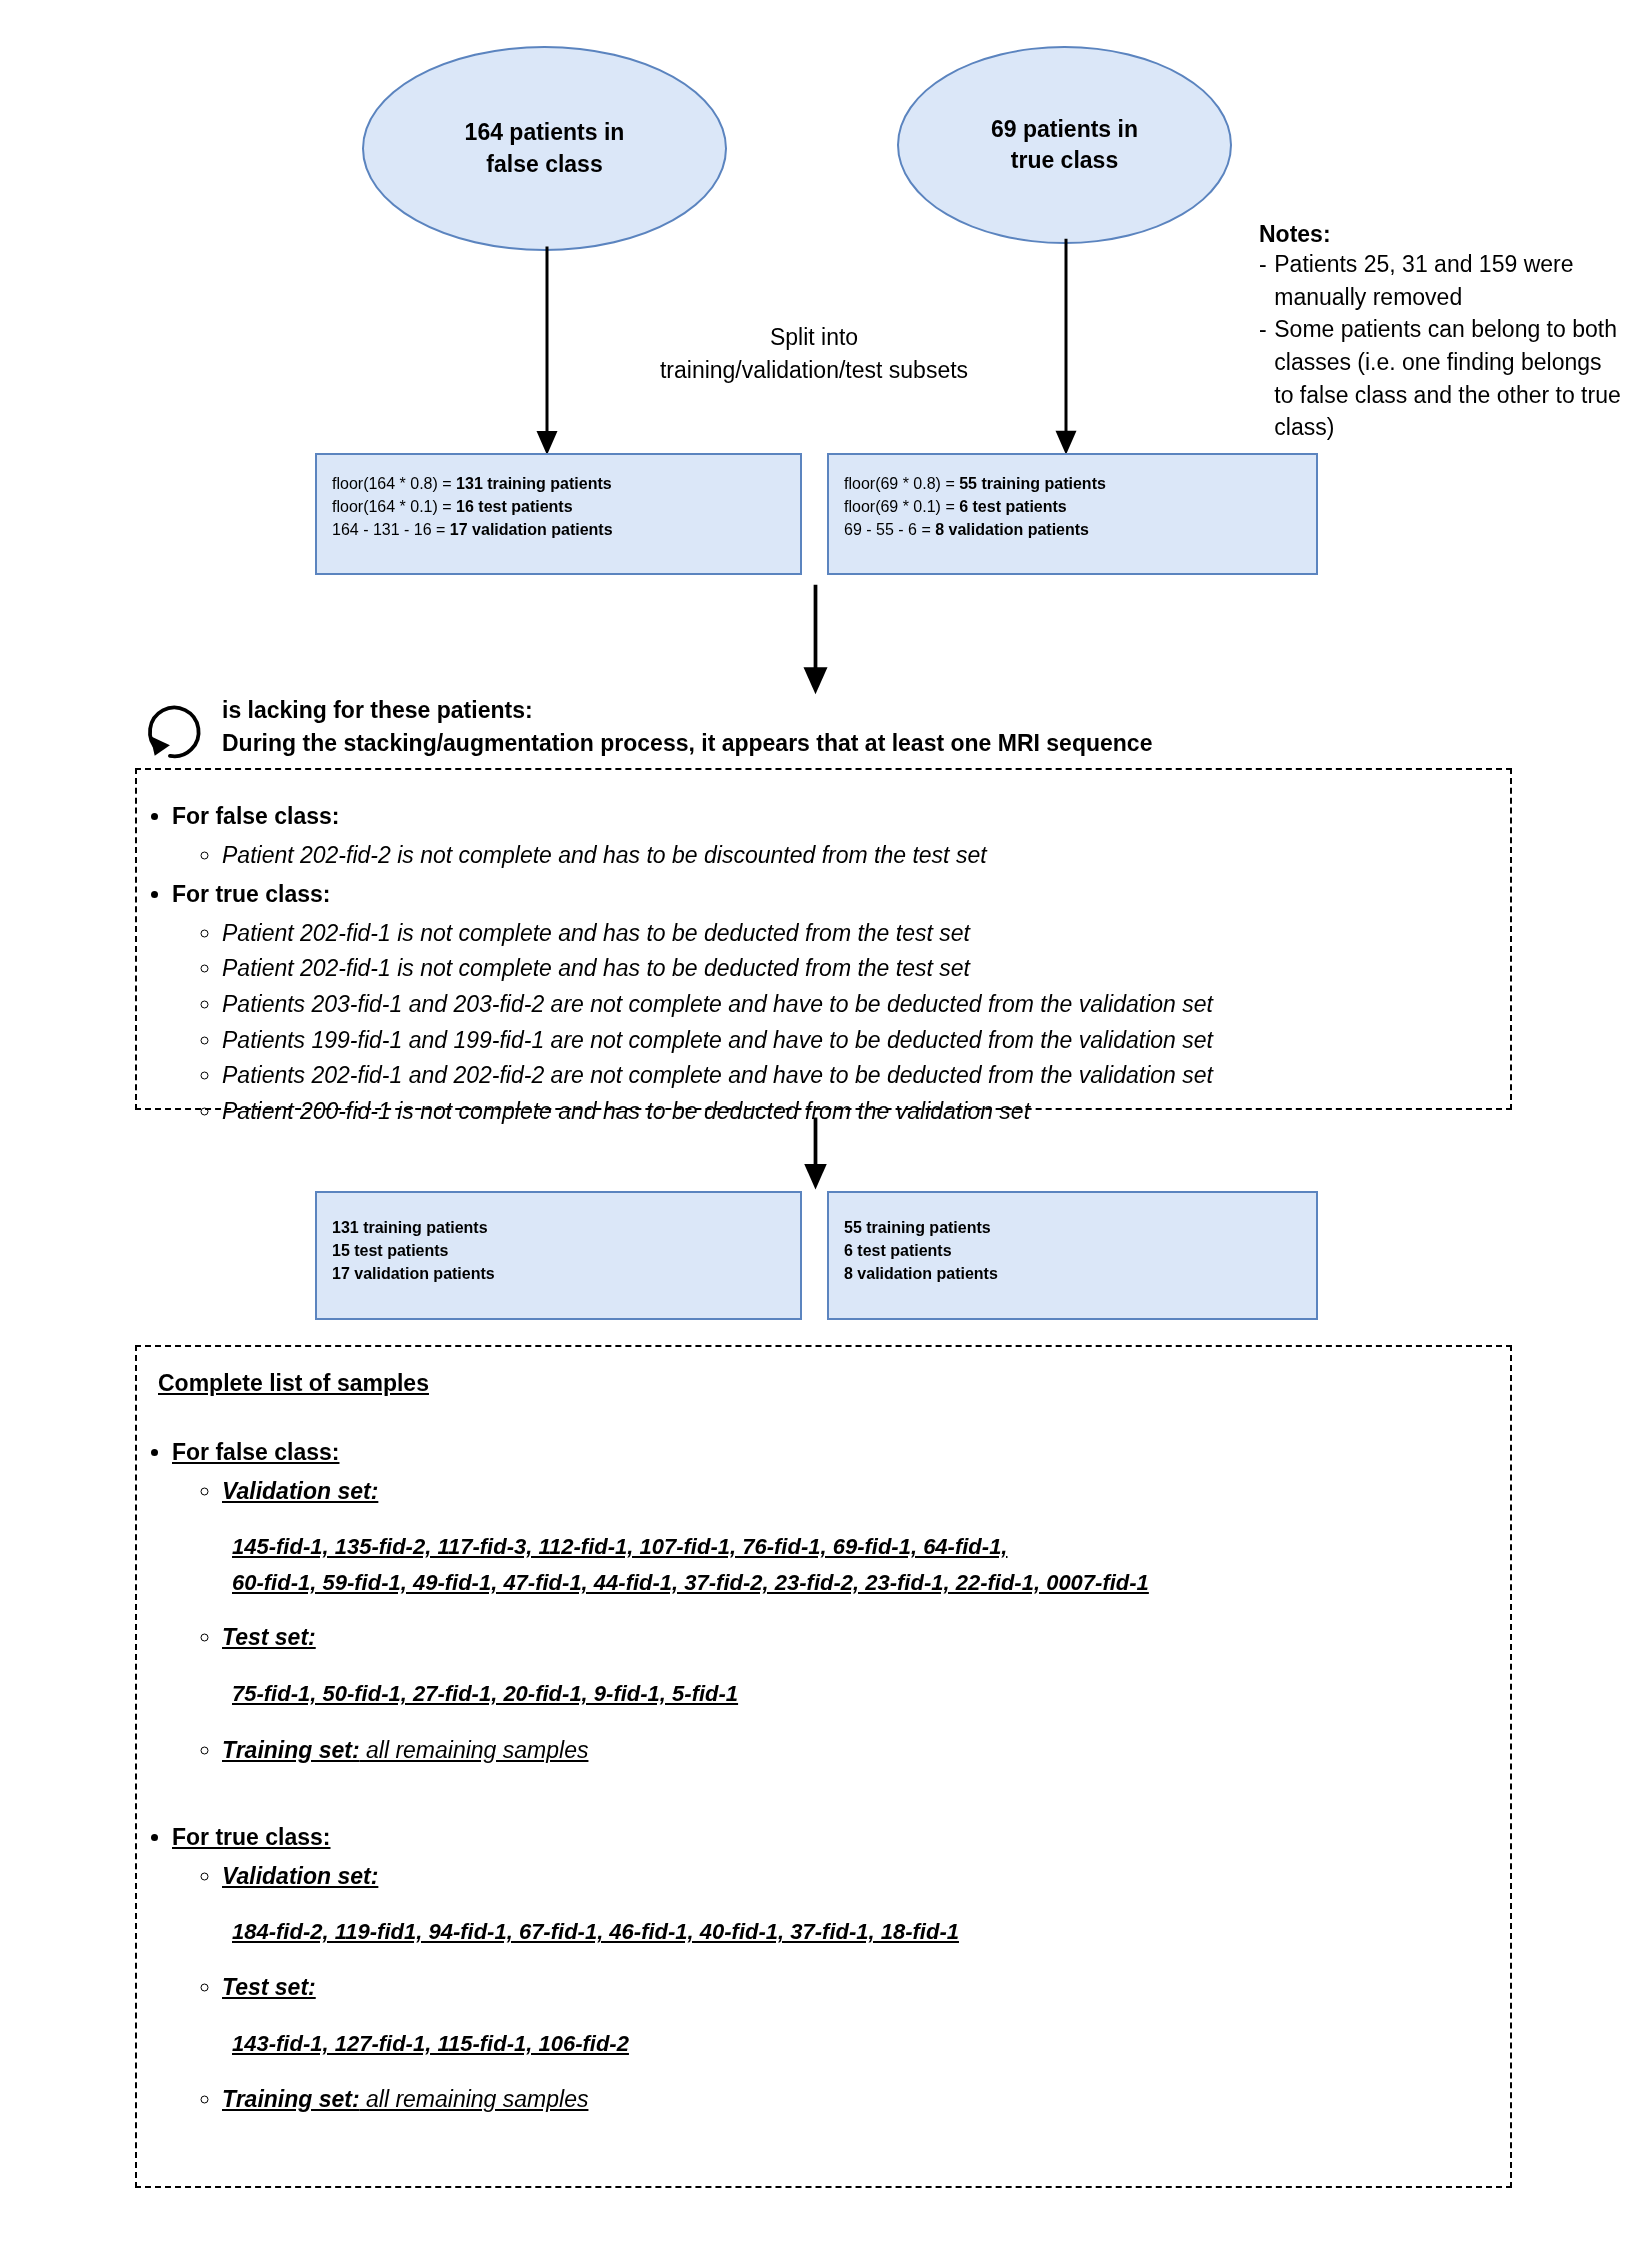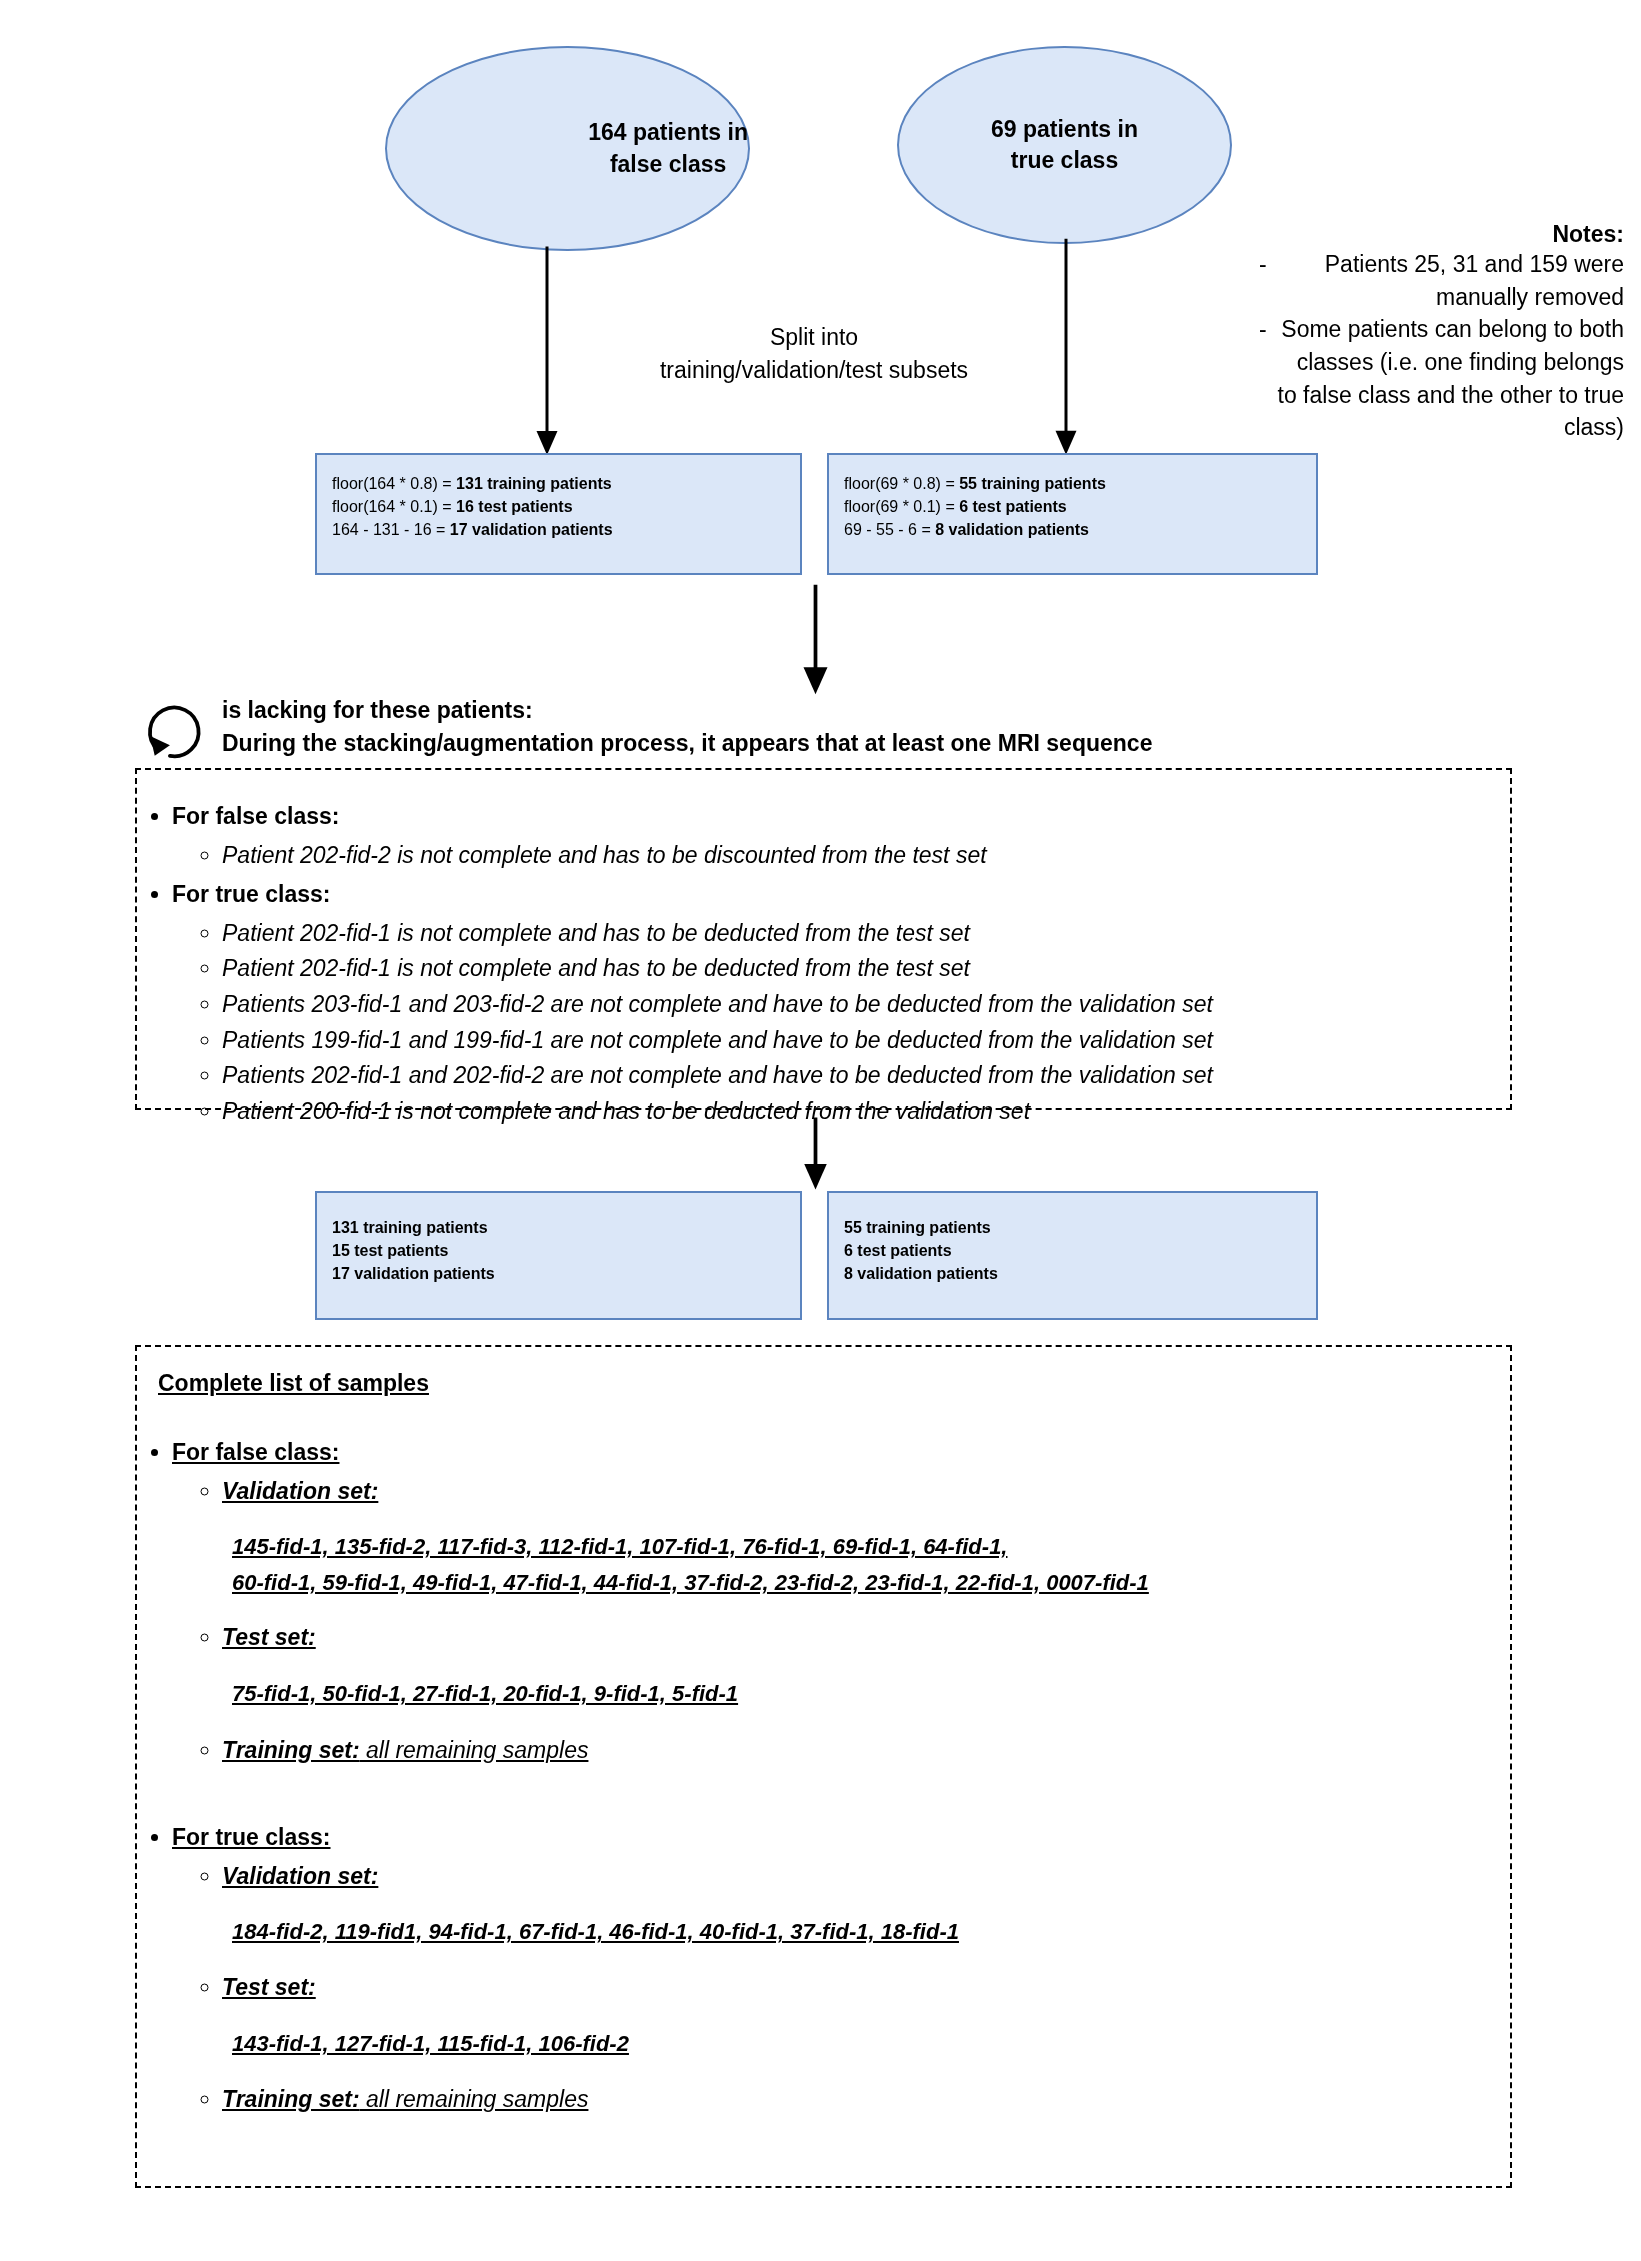--- a/index.html
+++ b/index.html
@@ -114,35 +114,35 @@
     font-size: 23px;
   }
 
   svg { display: block; overflow: visible; }
 </style>
 </head>
 <body>
 
 <div id="canvas">
 
-  <div class="abs ellipse" style="left:385px; top:46px; width:365px; height:205px;justify-content:flex-end;">
+  <div class="abs ellipse" style="left:362px; top:46px; width:365px; height:205px;">
     <div>
       <div>164 patients in</div>
       <div>false class</div>
     </div>
   </div>
 
   <div class="abs ellipse" style="left:897px; top:46px; width:335px; height:198px;">
     <div>
       <div>69 patients in</div>
       <div>true class</div>
     </div>
   </div>
 
-  <div class="abs" style="left:1259px; top:221px; width:365px;text-align:right;">
+  <div class="abs" style="left:1259px; top:221px; width:365px;">
     <div class="notes-title">Notes:</div>
     <div class="notes-item">
       <span class="notes-dash">-</span>
       <span>Patients 25, 31 and 159 were manually removed</span>
     </div>
     <div class="notes-item">
       <span class="notes-dash">-</span>
       <span>Some patients can belong to both classes (i.e. one finding belongs to false class and the other to true class)</span>
     </div>
   </div>

